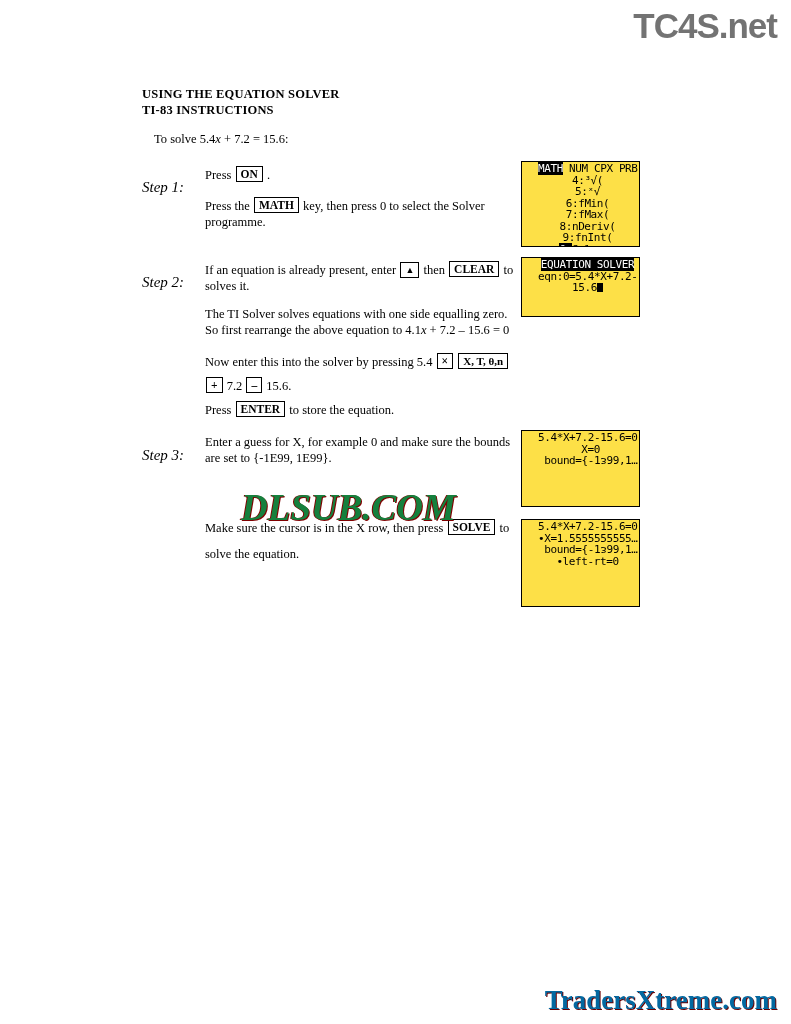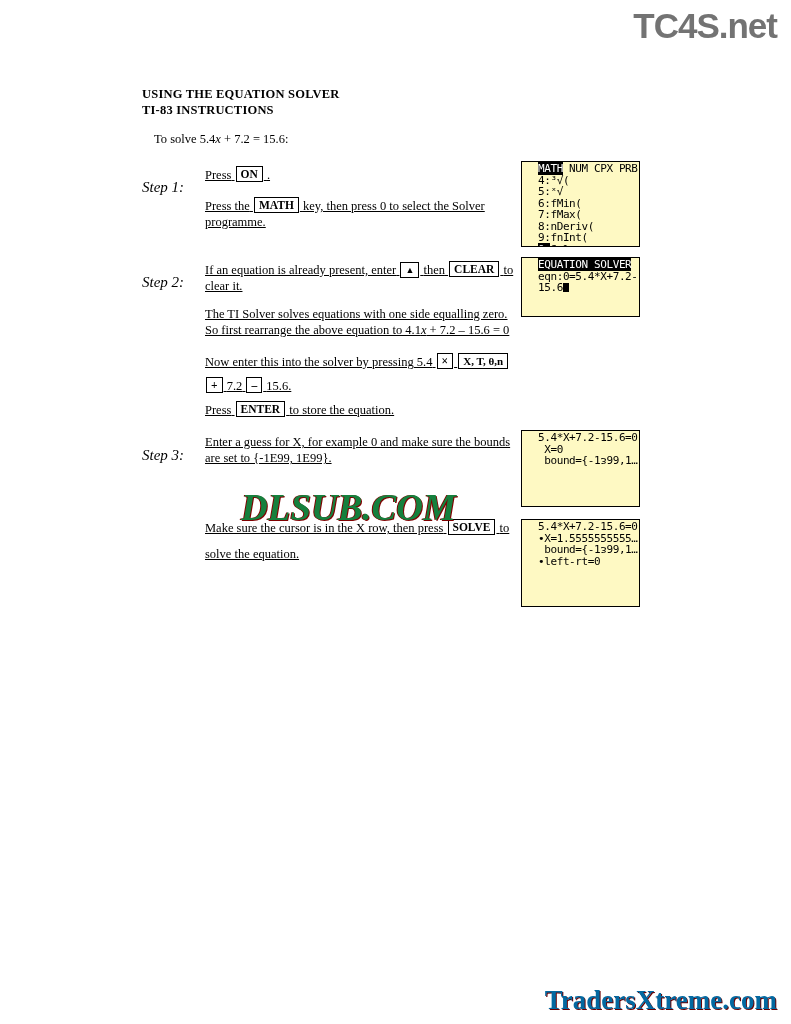--- a/index.html
+++ b/index.html
@@ -92,21 +92,20 @@
   .step-label {
     position: absolute;
     font-style: italic;
     font-size: 15px;
     margin-top: 13px;
   }
   .para {
     position: absolute;
     font-size: 12.5px;
     line-height: 16px;
-    text-decoration: underline;
   }
   .it { font-style: italic; }
 
   
   .key {
     display: inline-block;
     border: 1px solid #000000;
     padding: 0 4px;
     font-family: "Liberation Serif", serif;
     font-size: 11.5px;
@@ -120,29 +119,30 @@
     font-size: 9px;
     padding: 0 4px;
     line-height: 14px;
   }
   .key.small { font-size: 11px; }
 
   
   .calc {
     position: absolute;
     border: 1px solid #000000;
-    background: #fef9c3;
+    background: #fde047;
     font-family: "DejaVu Sans Mono", monospace;
     font-size: 11px;
     line-height: 11.5px;
     padding: 1px 2px 0 16px;
     box-sizing: border-box;
     letter-spacing: -0.4px;
     color: #000000;
     overflow: hidden;
+    text-align: center;
   }
   .calc .hl {
     background: #000000;
     color: #ffffff;
   }
   .calc .cursor {
     display: inline-block;
     width: 6px;
     height: 9px;
     background: #000000;
@@ -191,21 +191,21 @@
   </div>
 
   <div class="step-label" style="left:142px; top:261px;">Step 2:</div>
 
   <div class="para" style="left:205px; top:261px; width:312px;">
     <span>If an equation is already present, enter</span>
     <span class="key arrow">▲</span>
     <span>then</span>
     <span class="key">CLEAR</span>
     <span>to</span>
-    <div>clear it.</div>
+    <div>solves it.</div>
   </div>
 
   <div class="para" style="left:205px; top:306px; width:320px;">
     <div>The TI Solver solves equations with one side equalling zero.</div>
     <div><span>So first rearrange the above equation to 4.1</span><span class="it">x</span><span> + 7.2 – 15.6 = 0</span></div>
   </div>
 
   <div class="para" style="left:205px; top:350px; width:305px; line-height:24px;">
     <span>Now enter this into the solver by pressing 5.4</span>
     <span class="key">×</span>

